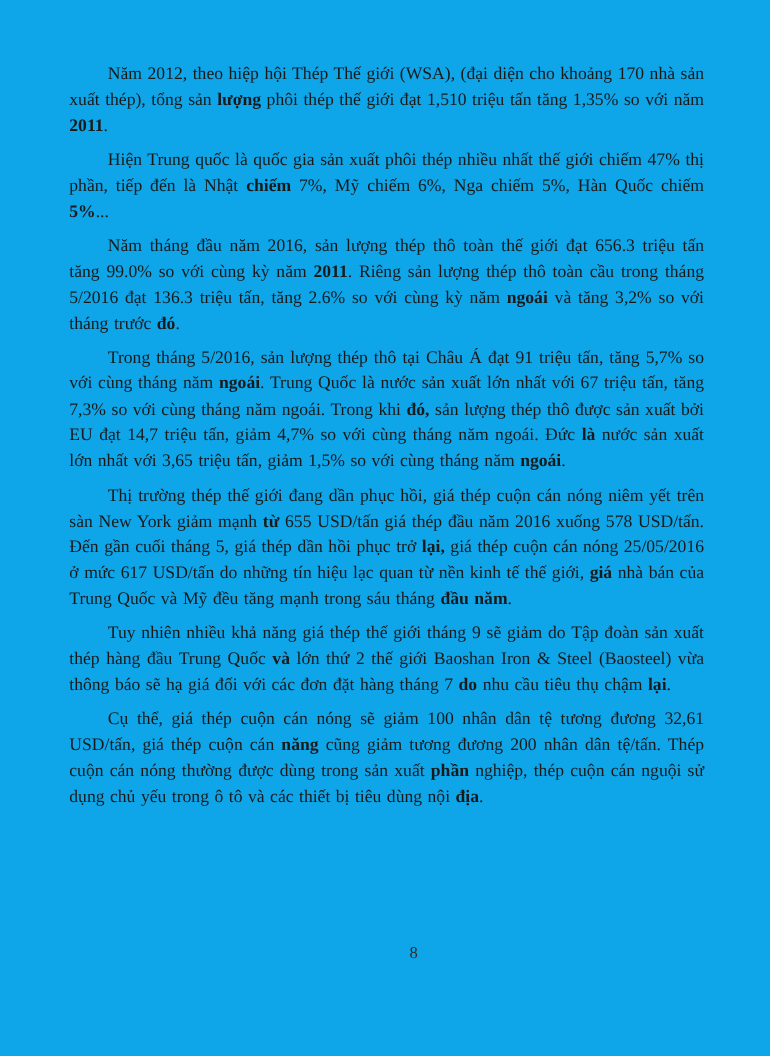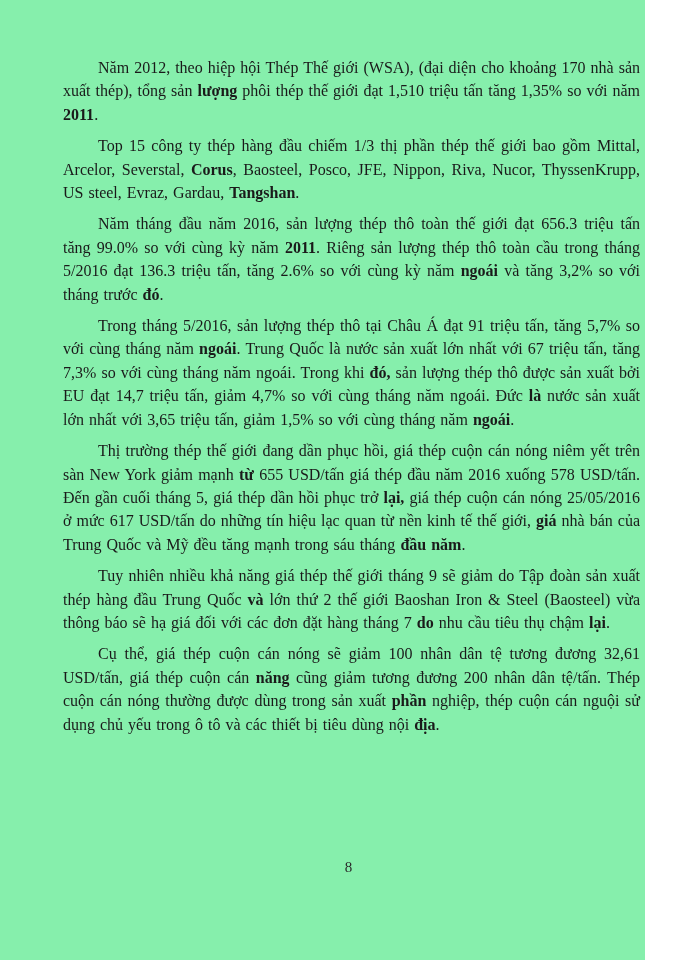--- a/index.html
+++ b/index.html
@@ -2,23 +2,23 @@
 <html><head>
 <meta charset="utf-8">
 <style>
   html, body {
     margin: 0;
     padding: 0;
     background: #ffffff;
   }
   .page {
     position: relative;
-    width: 645px;
+    width: 700px;
     height: 960px;
-    background: #86efac;
+    background: #0ea5e9;
     overflow: hidden;
     font-family: "Liberation Serif", "DejaVu Serif", serif;
     color: #1a1a1a;
   }
   .doc-body {
     position: absolute;
     left: 63px;
     top: 56px;
     width: 577px;
   }
@@ -44,21 +44,21 @@
     line-height: 18px;
     color: #2a2a2a;
   }
 </style>
 </head>
 <body>
 
 <div class="page">
   <div class="doc-body">
       <p class="para"><span>Năm 2012, theo hiệp hội Thép Thế giới (WSA), (đại diện cho khoảng 170 nhà sản xuất thép), tổng sản </span><b>lượng</b><span> phôi thép thế giới đạt 1,510 triệu tấn tăng 1,35% so với năm </span><b>2011</b><span>.</span></p>
-      <p class="para"><span>Top 15 công ty thép hàng đầu chiếm 1/3 thị phần thép thế giới bao gồm Mittal, Arcelor, Severstal, </span><b>Corus</b><span>, Baosteel, Posco, JFE, Nippon, Riva, Nucor, ThyssenKrupp, US steel, Evraz, Gardau, </span><b>Tangshan</b><span>.</span></p>
+      <p class="para"><span>Hiện Trung quốc là quốc gia sản xuất phôi thép nhiều nhất thế giới chiếm 47% thị phần, tiếp đến là Nhật </span><b>chiếm</b><span> 7%, Mỹ chiếm 6%, Nga chiếm 5%, Hàn Quốc chiếm </span><b>5%</b><span>...</span></p>
       <p class="para"><span>Năm tháng đầu năm 2016, sản lượng thép thô toàn thế giới đạt 656.3 triệu tấn tăng 99.0% so với cùng kỳ năm </span><b>2011</b><span>. Riêng sản lượng thép thô toàn cầu trong tháng 5/2016 đạt 136.3 triệu tấn, tăng 2.6% so với cùng kỳ năm </span><b>ngoái</b><span> và tăng 3,2% so với tháng trước </span><b>đó</b><span>.</span></p>
       <p class="para"><span>Trong tháng 5/2016, sản lượng thép thô tại Châu Á đạt 91 triệu tấn, tăng 5,7% so với cùng tháng năm </span><b>ngoái</b><span>. Trung Quốc là nước sản xuất lớn nhất với 67 triệu tấn, tăng 7,3% so với cùng tháng năm ngoái. Trong khi </span><b>đó,</b><span> sản lượng thép thô được sản xuất bởi EU đạt 14,7 triệu tấn, giảm 4,7% so với cùng tháng năm ngoái. Đức </span><b>là</b><span> nước sản xuất lớn nhất với 3,65 triệu tấn, giảm 1,5% so với cùng tháng năm </span><b>ngoái</b><span>.</span></p>
       <p class="para"><span>Thị trường thép thế giới đang dần phục hồi, giá thép cuộn cán nóng niêm yết trên sàn New York giảm mạnh </span><b>từ</b><span> 655 USD/tấn giá thép đầu năm 2016 xuống 578 USD/tấn. Đến gần cuối tháng 5, giá thép dần hồi phục trở </span><b>lại,</b><span> giá thép cuộn cán nóng 25/05/2016 ở mức 617 USD/tấn do những tín hiệu lạc quan từ nền kinh tế thế giới, </span><b>giá</b><span> nhà bán của Trung Quốc và Mỹ đều tăng mạnh trong sáu tháng </span><b>đầu năm</b><span>.</span></p>
       <p class="para"><span>Tuy nhiên nhiều khả năng giá thép thế giới tháng 9 sẽ giảm do Tập đoàn sản xuất thép hàng đầu Trung Quốc </span><b>và</b><span> lớn thứ 2 thế giới Baoshan Iron &amp; Steel (Baosteel) vừa thông báo sẽ hạ giá đối với các đơn đặt hàng tháng 7 </span><b>do</b><span> nhu cầu tiêu thụ chậm </span><b>lại</b><span>.</span></p>
       <p class="para"><span>Cụ thể, giá thép cuộn cán nóng sẽ giảm 100 nhân dân tệ tương đương 32,61 USD/tấn, giá thép cuộn cán </span><b>năng</b><span> cũng giảm tương đương 200 nhân dân tệ/tấn. Thép cuộn cán nóng thường được dùng trong sản xuất </span><b>phần</b><span> nghiệp, thép cuộn cán nguội sử dụng chủ yếu trong ô tô và các thiết bị tiêu dùng nội </span><b>địa</b><span>.</span></p>
     </div>
   <div class="footer">
     <span>8</span>
   </div>
 </div>

